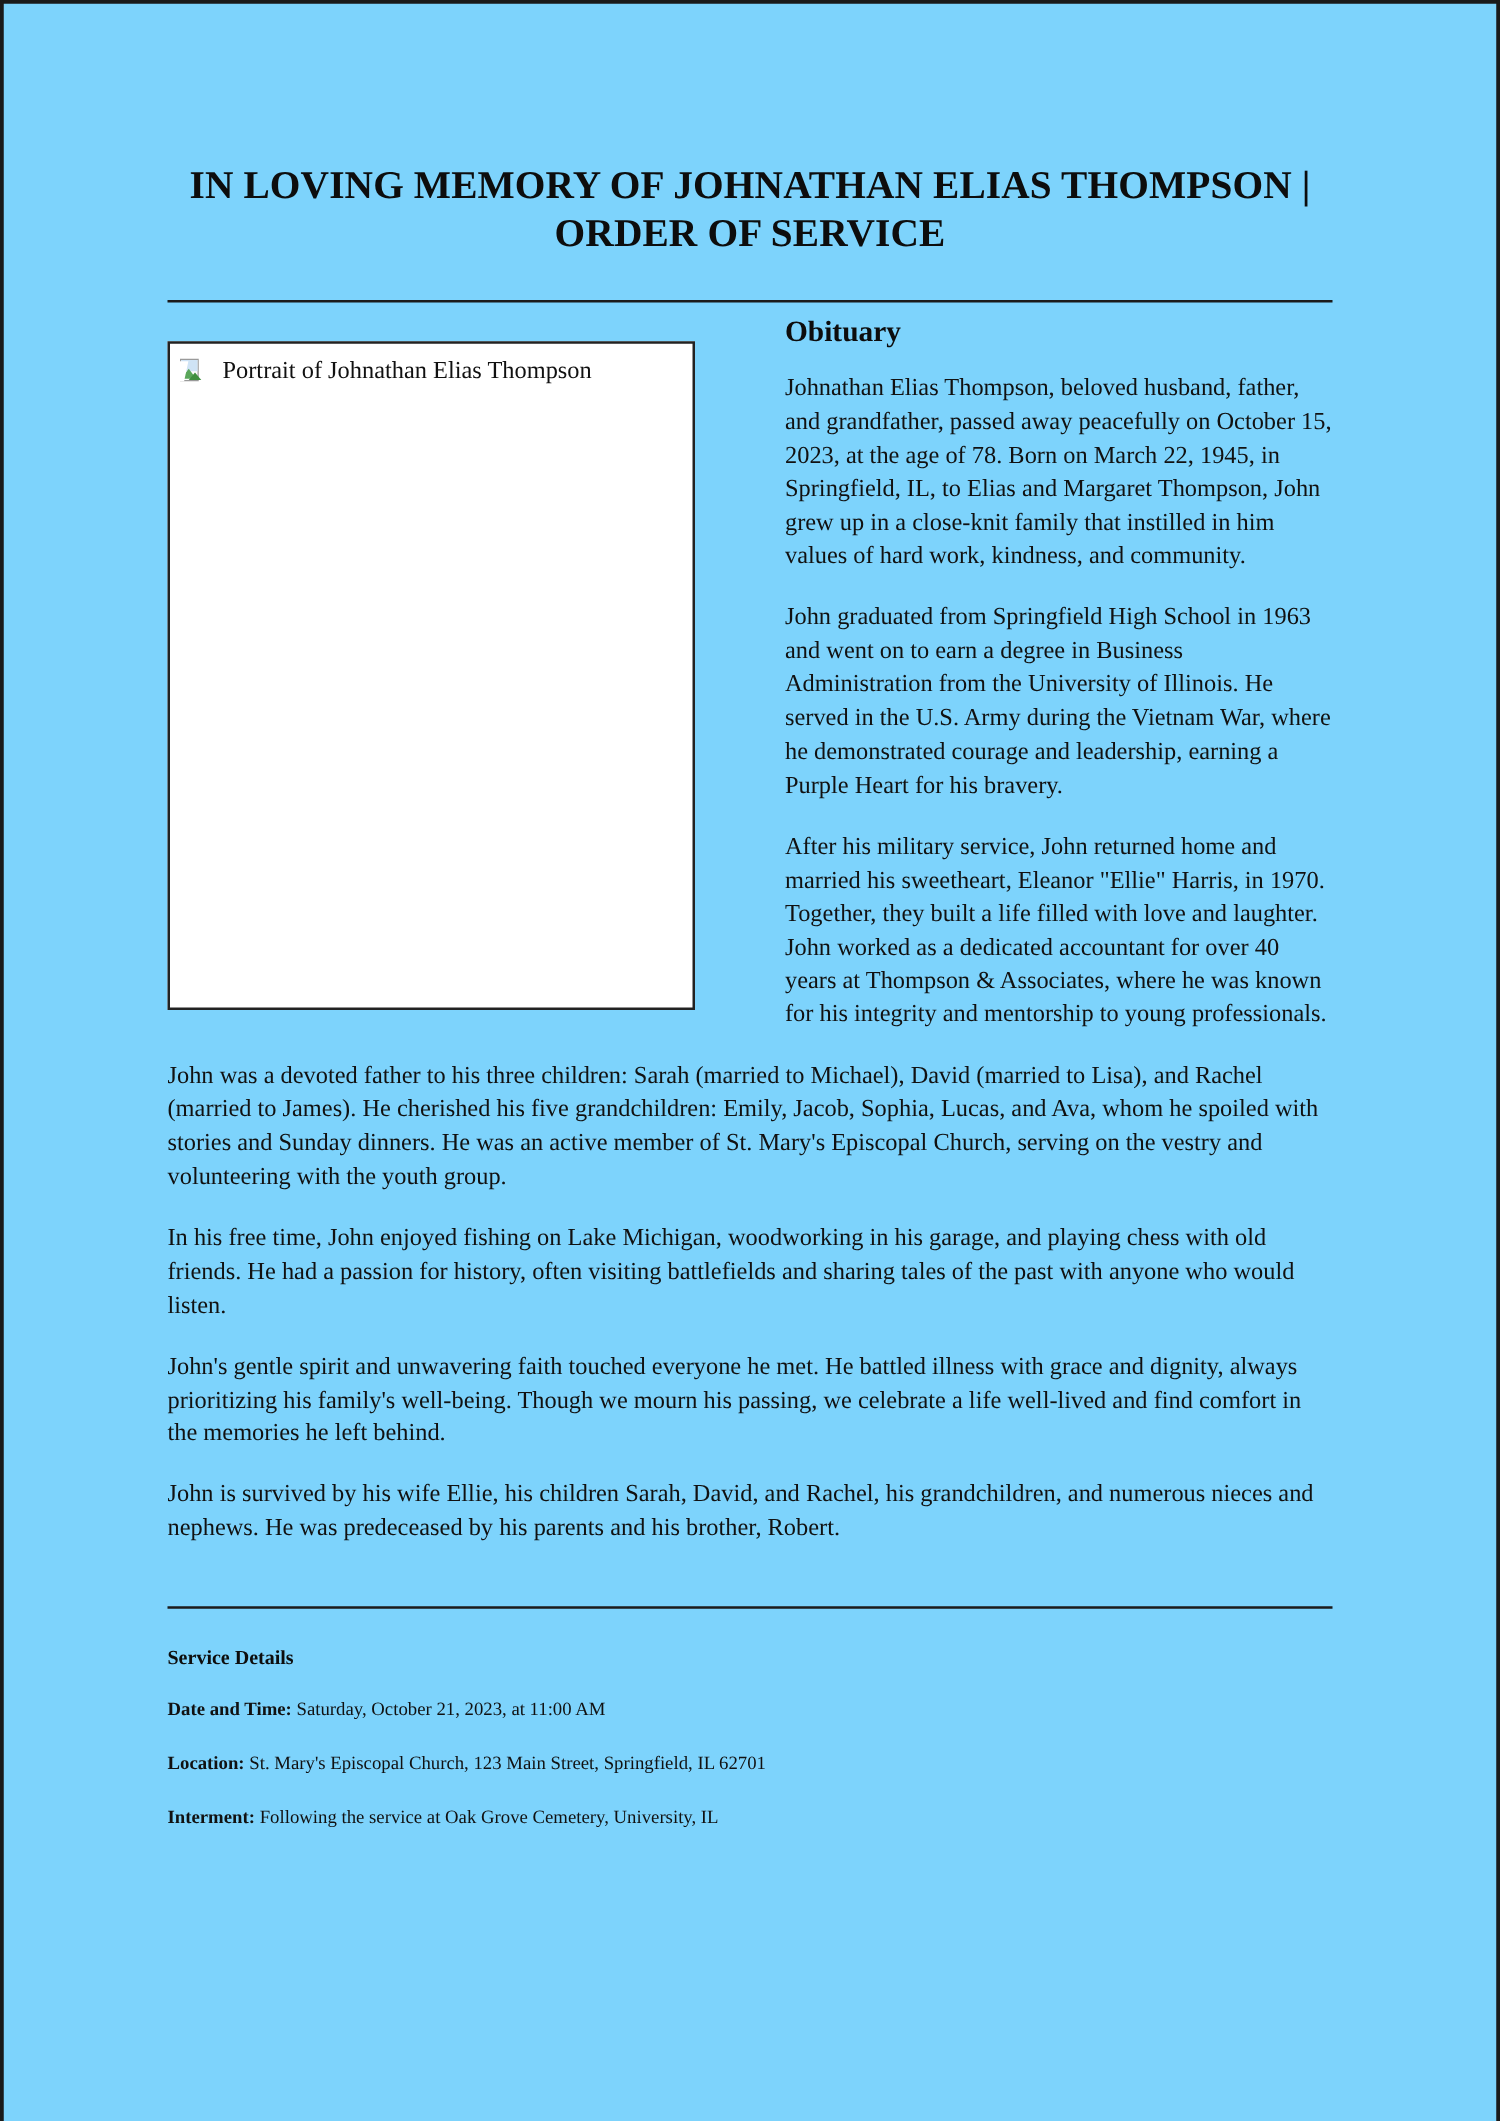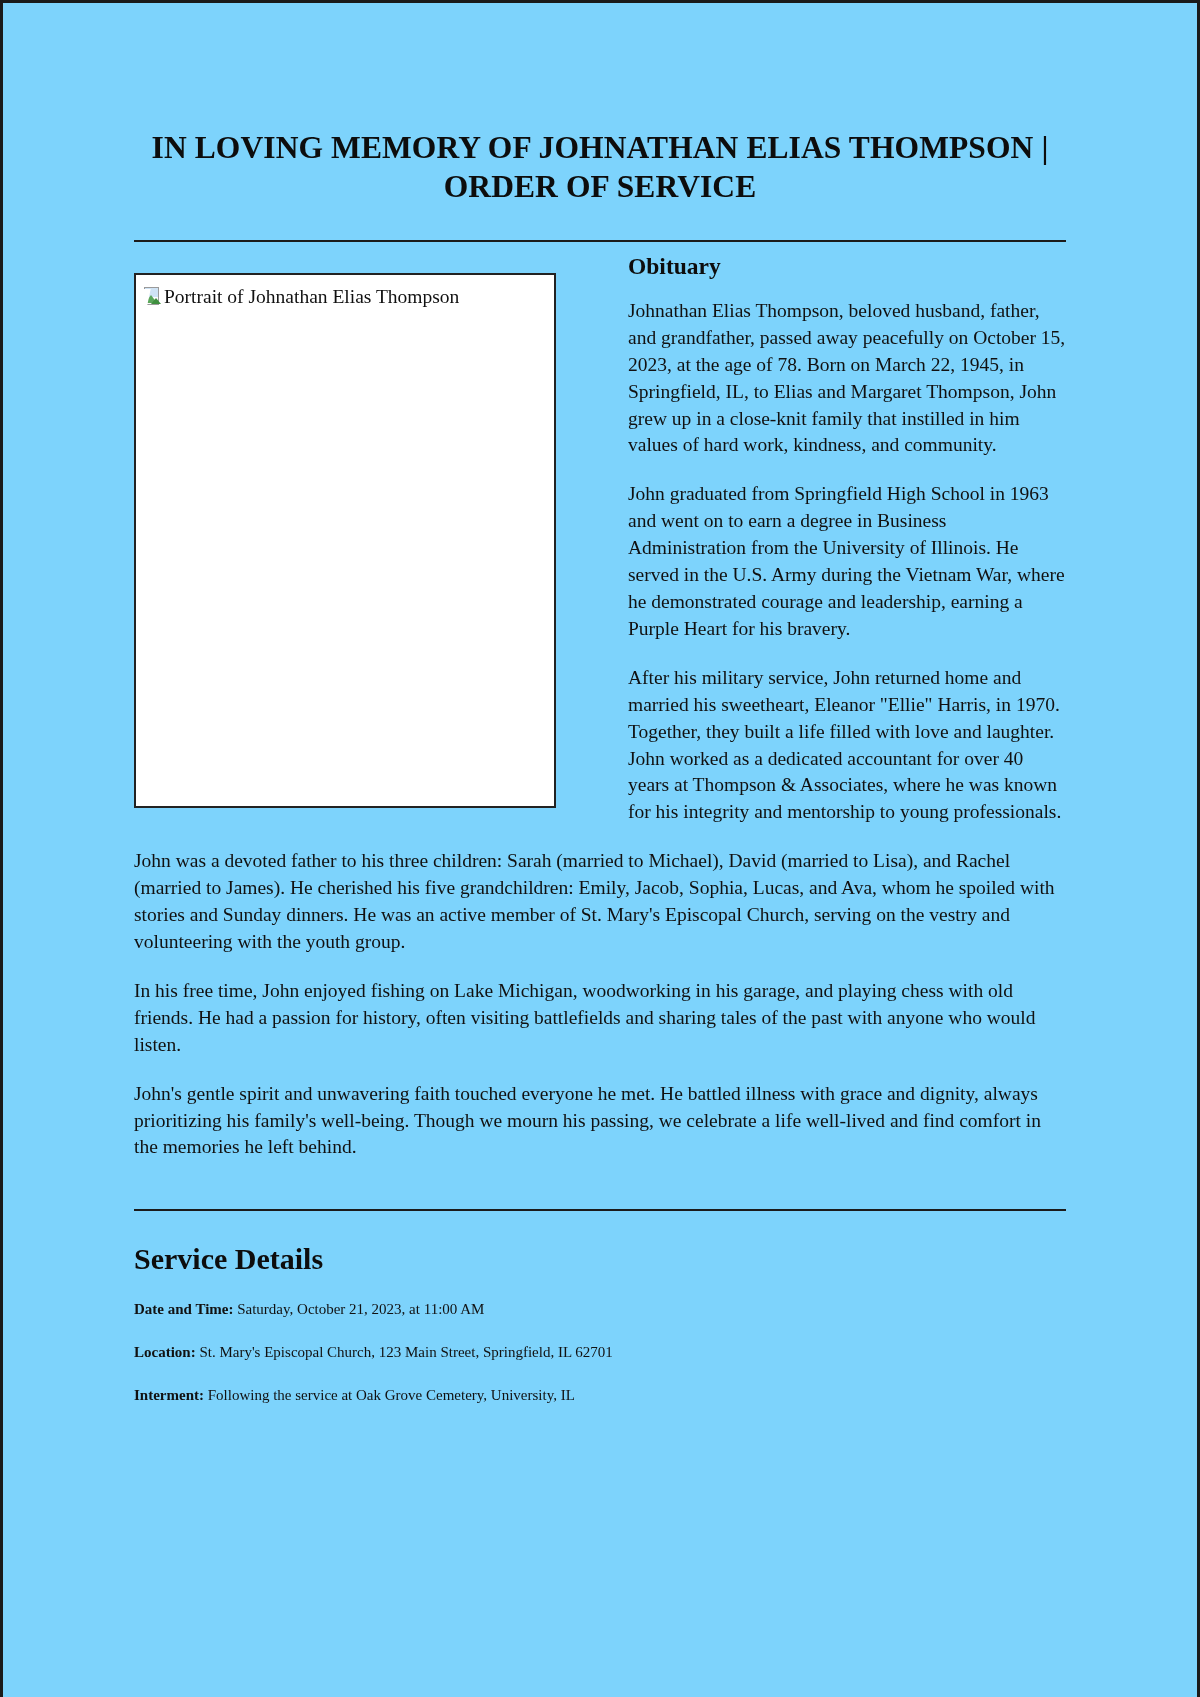--- a/index.html
+++ b/index.html
@@ -87,21 +87,21 @@
     border: 2px solid #222222;
     background: #ffffff;
     box-sizing: border-box;
     overflow: hidden;
     position: relative;
   }
   .broken-img-row {
     display: flex;
     align-items: flex-start;
     padding: 9px 0 0 6px;
-    gap: 2px;
+    gap: 16px;
   }
   .broken-img-icon {
     flex: 0 0 auto;
     width: 20px;
     height: 20px;
     margin-top: 3px;
     position: relative;
   }
   .broken-img-icon .sheet {
     position: absolute;
@@ -159,21 +159,21 @@
 
   .clearfix::after {
     content: "";
     display: block;
     clear: both;
   }
 
   
   .section-heading {
     margin: 0 0 22px 0;
-    font-size: 30px;
+    font-size: 16px;
     font-weight: bold;
     line-height: 1.2;
     color: #0d0d0d;
   }
   .detail-row {
     font-size: 15px;
     line-height: 1.38;
     margin: 0 0 22px 0;
     color: #111111;
   }
@@ -211,20 +211,21 @@
       </div>
 
       <h2 class="obit-heading">Obituary</h2>
 
       <p class="para">Johnathan Elias Thompson, beloved husband, father, and grandfather, passed away peacefully on October 15, 2023, at the age of 78. Born on March 22, 1945, in Springfield, IL, to Elias and Margaret Thompson, John grew up in a close-knit family that instilled in him values of hard work, kindness, and community.</p>
       <p class="para">John graduated from Springfield High School in 1963 and went on to earn a degree in Business Administration from the University of Illinois. He served in the U.S. Army during the Vietnam War, where he demonstrated courage and leadership, earning a Purple Heart for his bravery.</p>
       <p class="para">After his military service, John returned home and married his sweetheart, Eleanor "Ellie" Harris, in 1970. Together, they built a life filled with love and laughter. John worked as a dedicated accountant for over 40 years at Thompson &amp; Associates, where he was known for his integrity and mentorship to young professionals.</p>
       <p class="para">John was a devoted father to his three children: Sarah (married to Michael), David (married to Lisa), and Rachel (married to James). He cherished his five grandchildren: Emily, Jacob, Sophia, Lucas, and Ava, whom he spoiled with stories and Sunday dinners. He was an active member of St. Mary's Episcopal Church, serving on the vestry and volunteering with the youth group.</p>
       <p class="para">In his free time, John enjoyed fishing on Lake Michigan, woodworking in his garage, and playing chess with old friends. He had a passion for history, often visiting battlefields and sharing tales of the past with anyone who would listen.</p>
       <p class="para">John's gentle spirit and unwavering faith touched everyone he met. He battled illness with grace and dignity, always prioritizing his family's well-being. Though we mourn his passing, we celebrate a life well-lived and find comfort in the memories he left behind.</p>
+      <p class="para">John is survived by his wife Ellie, his children Sarah, David, and Rachel, his grandchildren, and numerous nieces and nephews. He was predeceased by his parents and his brother, Robert.</p>
     </div>
 
     <hr class="rule section-rule">
 
     <div>
       <h2 class="section-heading">Service Details</h2>
 
       <p class="detail-row">
         <span class="detail-label">Date and Time:</span>
         <span>Saturday, October 21, 2023, at 11:00 AM</span>

